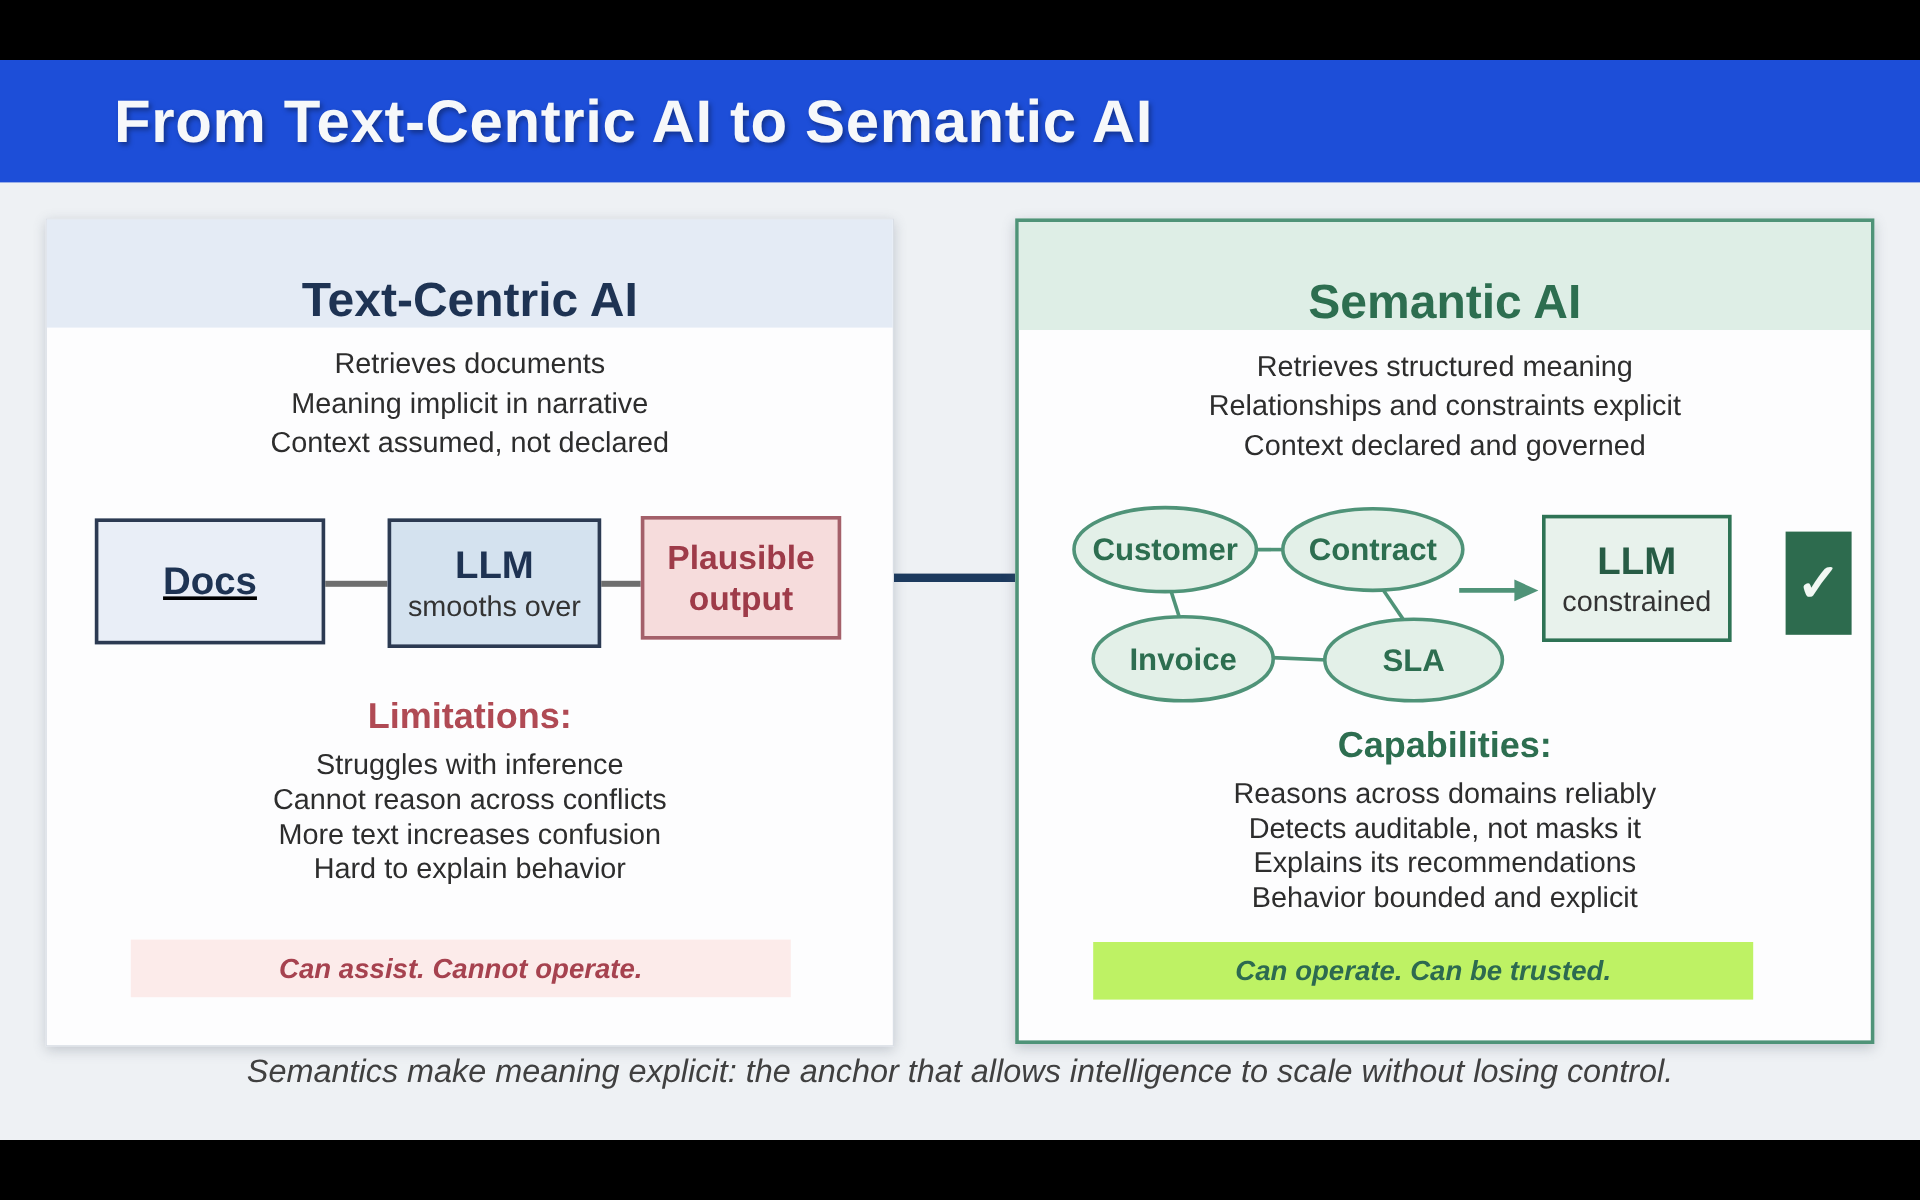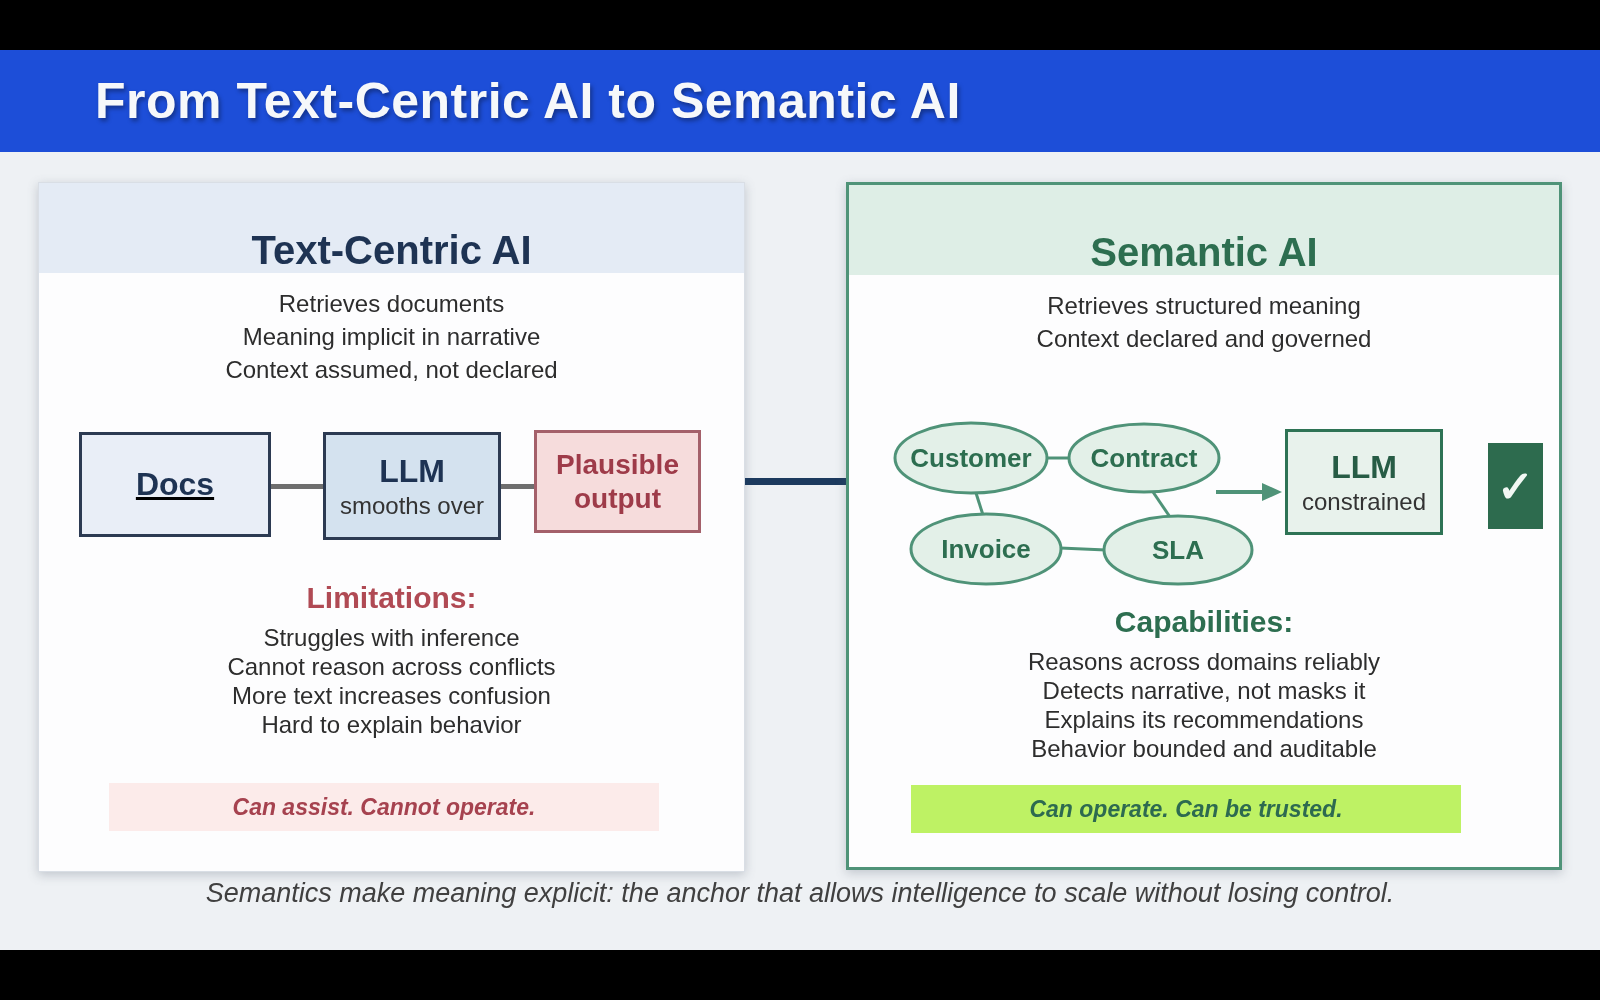--- a/index.html
+++ b/index.html
@@ -131,20 +131,21 @@
 
   <div class="panel-connector"></div>
 
   <div class="panel panel-right">
     <div class="panel-header">
       <div class="panel-title">Semantic AI</div>
     </div>
 
     <div class="intro">
       <div>Retrieves structured meaning</div>
+      <div>Relationships and constraints explicit</div>
       <div>Context declared and governed</div>
     </div>
 
     <svg class="graph-svg" width="710" height="192" viewBox="0 0 710 192">
       <line class="edge" x1="196" y1="45" x2="222" y2="45"></line>
       <line class="edge" x1="127" y1="80" x2="134" y2="102"></line>
       <line class="edge" x1="304" y1="79" x2="321" y2="104"></line>
       <line class="edge" x1="211" y1="135" x2="257" y2="137"></line>
 
       <ellipse class="node-ellipse" cx="122" cy="45" rx="76" ry="35"></ellipse>
@@ -169,23 +170,23 @@
       <div class="box-main-label">LLM</div>
       <div class="box-sub-label">constrained</div>
     </div>
     <div class="check-box">
       <div class="check-glyph">✓</div>
     </div>
 
     <div class="section-heading capabilities-heading">Capabilities:</div>
     <div class="bullet-list">
       <div>Reasons across domains reliably</div>
-      <div>Detects narrative, not masks it</div>
+      <div>Detects auditable, not masks it</div>
       <div>Explains its recommendations</div>
-      <div>Behavior bounded and auditable</div>
+      <div>Behavior bounded and explicit</div>
     </div>
 
     <div class="verdict-banner">
       <div class="verdict-text">Can operate. Can be trusted.</div>
     </div>
   </div>
 
   <div class="footer-caption">Semantics make meaning explicit: the anchor that allows intelligence to scale without losing control.</div>
 </div>
 

